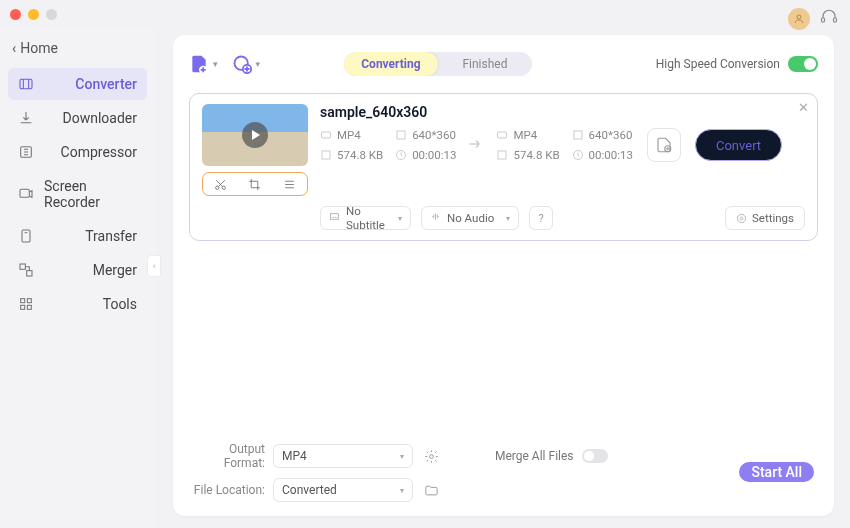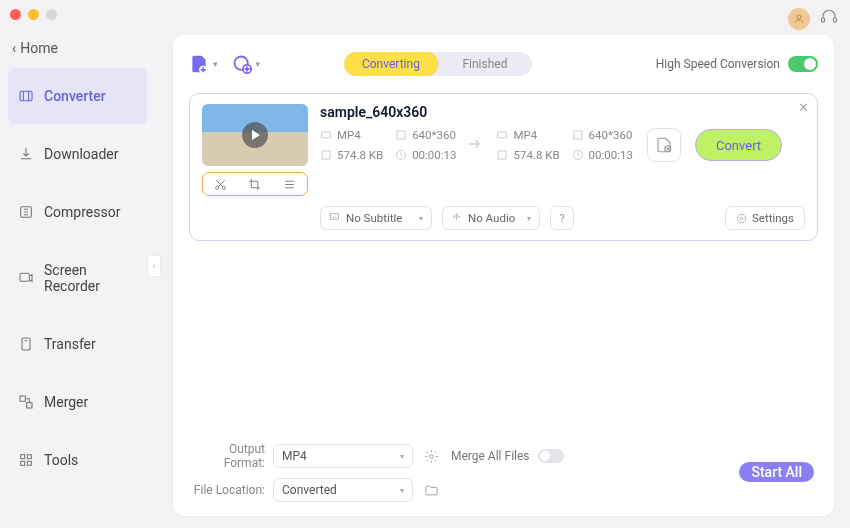--- a/index.html
+++ b/index.html
@@ -14,39 +14,39 @@
 .tl.green { background:#d8d8d8; }
 
 .topright { position:absolute; top:8px; right:12px; display:flex; gap:10px; align-items:center; }
 .avatar { width:22px; height:22px; border-radius:50%; background:#f0c891; display:flex; align-items:center; justify-content:center; }
 .support-ic svg { width:18px; height:18px; stroke:#888; }
 
 
 .shell { display:flex; height:calc(100% - 28px); }
 .sidebar { width:155px; background:#f3f3f5; padding:8px 8px 0 8px; display:flex; flex-direction:column; gap:2px; }
 .home-row { display:flex; align-items:center; gap:4px; padding:4px 4px 10px 4px; color:#555; font-size:14px; cursor:pointer; }
-.side-item { display:flex; align-items:center; gap:10px; padding:20px 10px; border-radius:6px; color:#444; font-size:14px; cursor:pointer; }
+.side-item { display:flex; align-items:center; gap:10px; padding:8px 10px; border-radius:6px; color:#444; font-size:14px; cursor:pointer;justify-content:space-between; }
 .side-item.active { background:#e6e4f7; color:#6b5ed6; font-weight:500; }
 .side-ic { width:16px; height:16px; flex:0 0 16px; }
 .side-ic svg { width:16px; height:16px; stroke:#777; fill:none; stroke-width:1.6; }
 .side-item.active .side-ic svg { stroke:#6b5ed6; }
 
 .collapse-tab { position:absolute; left:148px; top:256px; width:12px; height:20px; background:#fff; border-radius:3px 0 0 3px; box-shadow:0 0 2px rgba(0,0,0,.1); display:flex; align-items:center; justify-content:center; color:#aaa; font-size:9px; cursor:pointer; }
 
 .main { flex:1; padding:7px 16px 12px 18px; display:flex; flex-direction:column; }
 .card { background:#fff; border-radius:12px; flex:1; display:flex; flex-direction:column; padding:10px 16px 14px 16px; box-shadow:0 1px 3px rgba(0,0,0,.04); }
 
 
 .tbar { display:flex; align-items:center; height:38px; gap:14px; }
 .tbtn { display:flex; align-items:center; gap:4px; cursor:pointer; color:#7a6bee; }
 .tbtn svg { width:20px; height:20px; }
 .chev-sm { font-size:9px; color:#999; }
 .seg { margin-left:auto; margin-right:auto; display:flex; background:#eceaf3; border-radius:18px; overflow:hidden; height:24px; position:relative; left:-20px;}
 .seg-opt { width:94px; font-size:12px; color:#888; display:flex; align-items:center; justify-content:center; cursor:pointer; }
-.seg-opt.active { background:#fde047; color:#6b5ed6; border-radius:18px; box-shadow:0 0 2px rgba(0,0,0,.15); }
+.seg-opt.active { background:#fef9c3; color:#6b5ed6; border-radius:18px; box-shadow:0 0 2px rgba(0,0,0,.15);font-weight:bold; }
 .speed-wrap { display:flex; align-items:center; gap:8px; font-size:12px; color:#666; }
 .toggle { width:30px; height:16px; background:#49c96b; border-radius:10px; position:relative; }
 .toggle::after { content:''; position:absolute; right:2px; top:2px; width:12px; height:12px; background:#fff; border-radius:50%; }
 
 
 .file-item { margin-top:10px; border:1px solid #d7cfee; border-radius:10px; padding:10px 12px 10px 12px; position:relative; }
 .close-x { position:absolute; top:6px; right:8px; color:#aaa; font-size:13px; cursor:pointer; }
 .fi-row1 { display:flex; gap:12px; }
 .thumb-col { width:106px; }
 .thumb { width:106px; height:62px; border-radius:6px; background:linear-gradient(#7fb7e8 0 45%, #d7cbb2 45% 100%); position:relative; display:flex; align-items:center; justify-content:center; }
@@ -59,40 +59,40 @@
 .info-col { flex:1; }
 .fname { font-size:14px; font-weight:600; color:#0f172a; margin-bottom:8px; }
 .meta-grid { display:flex; align-items:center; gap:10px; font-size:11.5px; color:#888; }
 .meta-block { display:grid; grid-template-columns:auto auto; gap:6px 12px; }
 .meta-cell { display:flex; align-items:center; gap:5px; }
 .meta-cell svg { width:12px; height:12px; stroke:#bbb; fill:none; stroke-width:1.5; }
 .arrow-mid { color:#ccc; }
 .arrow-mid svg { width:20px; height:20px; stroke:#d0d0d0; fill:#d0d0d0; }
 .preset-ic { width:34px; height:34px; border:1px solid #e4e4e8; border-radius:8px; display:flex; align-items:center; justify-content:center; cursor:pointer; margin:0 4px; }
 .preset-ic svg { width:18px; height:18px; stroke:#999; fill:none; stroke-width:1.5; }
-.convert-btn { height:32px; padding:0 20px; border:1.5px solid #b7abf0; color:#6b5ed6; background:#bef264; border-radius:18px; font-size:13px; cursor:pointer; }
+.convert-btn { height:32px; padding:0 20px; border:1.5px solid #b7abf0; color:#6b5ed6; background:#0f172a; border-radius:18px; font-size:13px; cursor:pointer; }
 
 .opt-row { display:flex; gap:10px; margin-top:10px; align-items:center; padding-left:118px; }
 .dd { height:24px; border:1px solid #e4e4e8; border-radius:6px; display:flex; align-items:center; padding:0 8px; gap:6px; font-size:11.5px; color:#666; cursor:pointer; background:#fff; }
 .dd .dd-ic svg { width:11px; height:11px; stroke:#999; fill:none; stroke-width:1.5; }
 .dd-chev { margin-left:auto; font-size:8px; color:#aaa; }
-.dd.sub { width:112px; }
+.dd.sub { width:91px; }
 .dd.aud { width:98px; }
 .circ-btn { width:24px; height:24px; border:1px solid #e4e4e8; border-radius:6px; display:flex; align-items:center; justify-content:center; color:#999; font-size:11px; cursor:pointer; }
 .settings-btn { margin-left:auto; height:24px; border:1px solid #e4e4e8; border-radius:6px; padding:0 10px; display:flex; align-items:center; gap:5px; font-size:11.5px; color:#666; cursor:pointer; }
 .settings-btn svg { width:11px; height:11px; stroke:#999; fill:none; stroke-width:1.5; }
 
 
 .footer { margin-top:auto; padding:8px 4px 0 4px; font-size:12px; color:#888; display:grid; grid-template-columns:72px auto 1fr auto; gap:8px 8px; align-items:center; }
 .footer-label { text-align:right; }
 .footer-dd { width:140px; height:24px; border:1px solid #e4e4e8; border-radius:6px; background:#fff; display:flex; align-items:center; padding:0 8px; font-size:12px; color:#555; cursor:pointer; }
 .footer-dd .dd-chev { margin-left:auto; }
 .footer-ic { width:24px; height:24px; display:flex; align-items:center; justify-content:center; color:#999; cursor:pointer; }
 .footer-ic svg { width:15px; height:15px; stroke:#999; fill:none; stroke-width:1.5; }
-.merge-wrap { display:flex; align-items:center; gap:8px; font-size:12px; color:#777; }
+.merge-wrap { display:flex; align-items:center; gap:8px; font-size:12px; color:#777;margin-left:44px; }
 .toggle-off { width:26px; height:14px; background:#e4e4e8; border-radius:8px; position:relative; }
 .toggle-off::after { content:''; position:absolute; left:2px; top:2px; width:10px; height:10px; background:#fff; border-radius:50%; }
 .start-all { grid-row:1/3; grid-column:4; justify-self:end; height:20px; padding:0 12px; background:#8d7ff1; color:#fff; border:none; border-radius:20px; font-size:14px; font-weight:500; cursor:pointer; }
 </style>
 </head>
 <body>
 
 <div class="titlebar">
   <div class="traffic-lights">
     <div class="tl red"></div>

